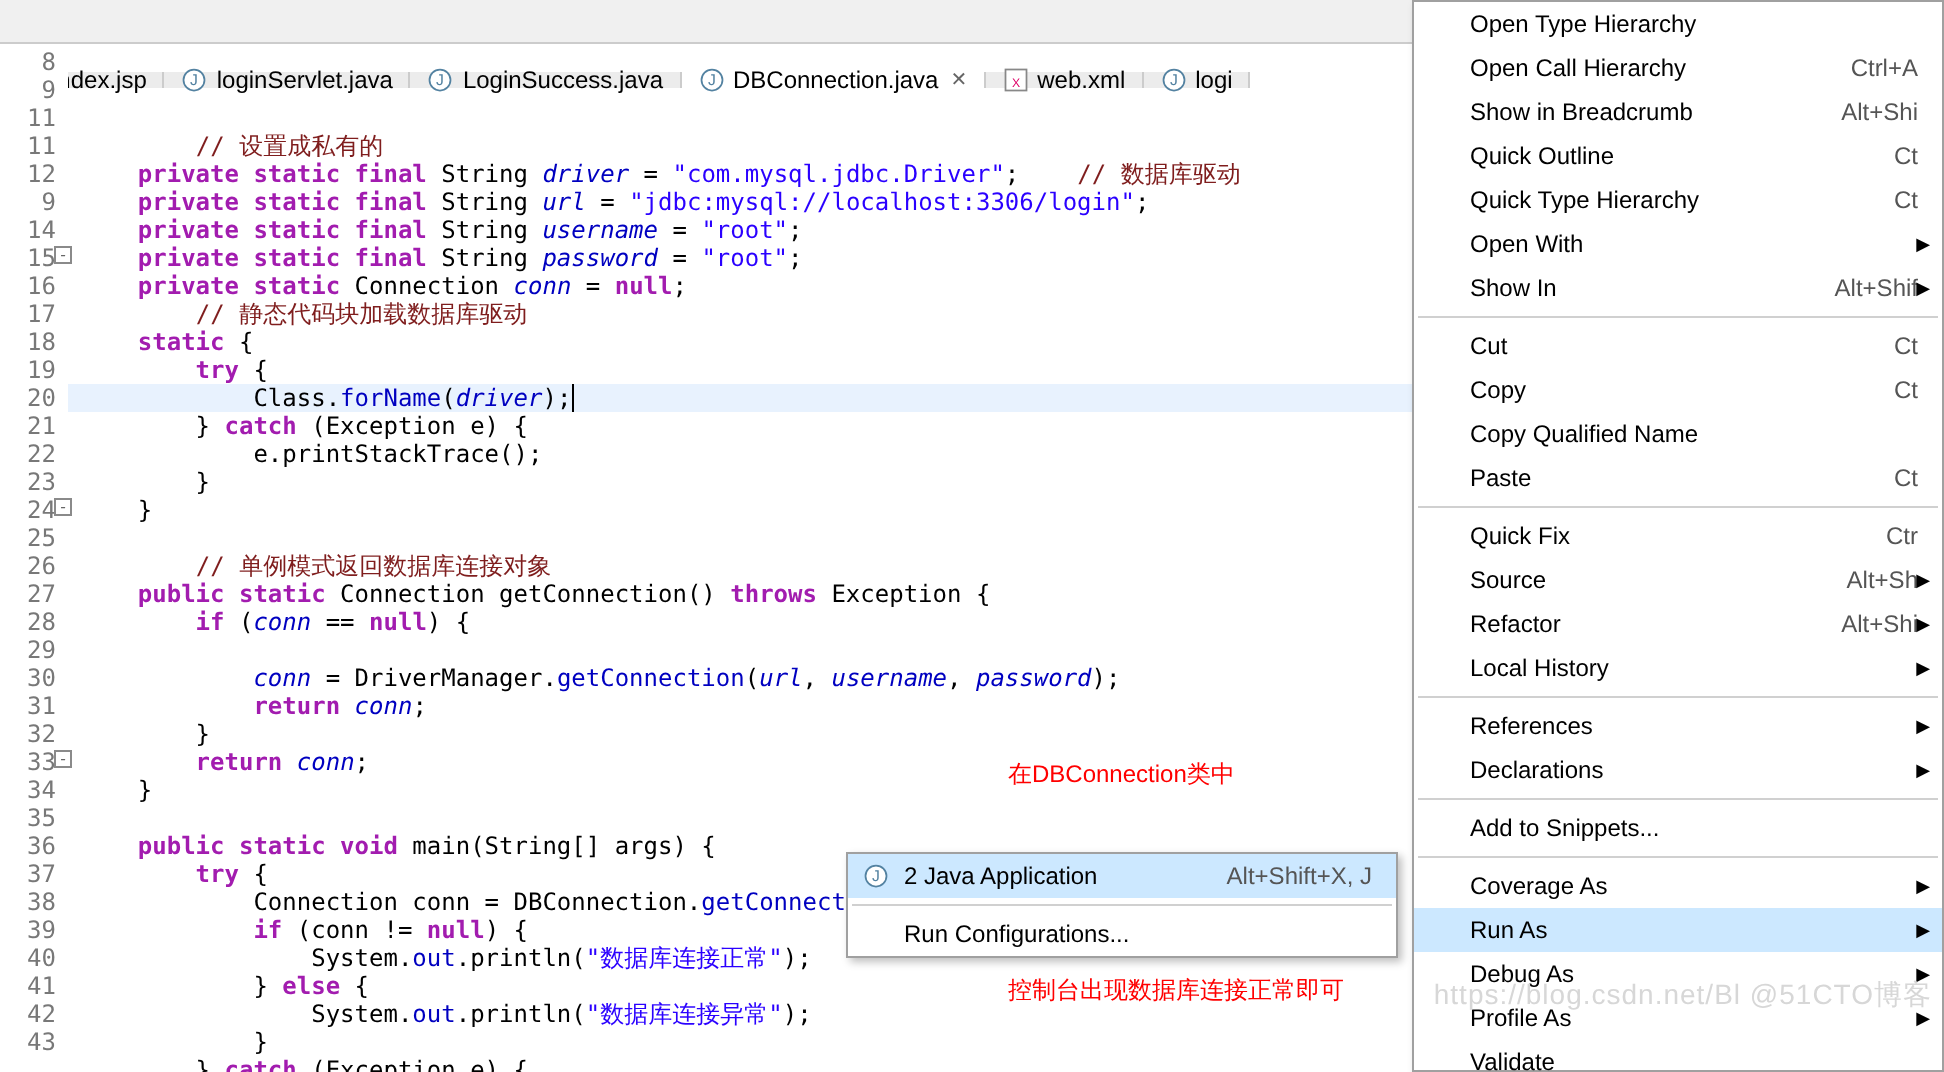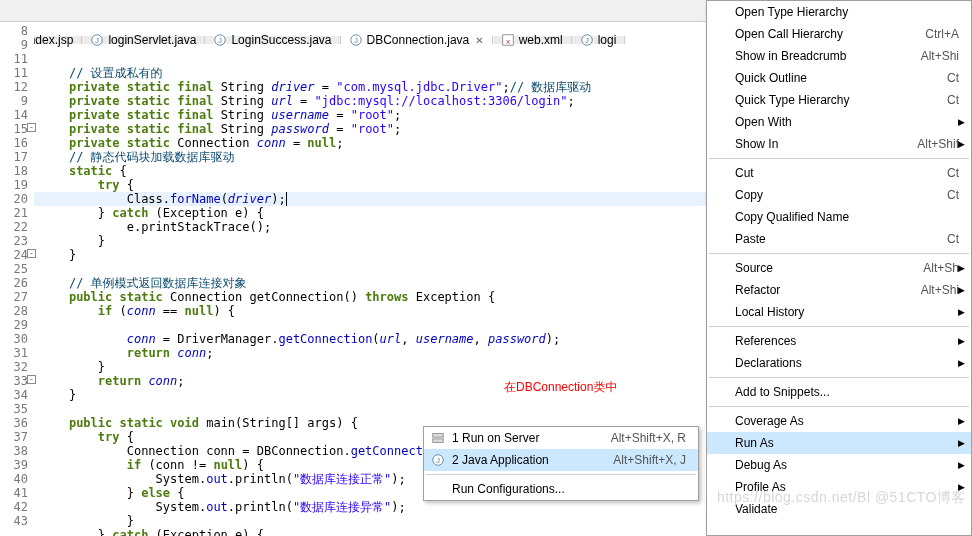--- a/index.html
+++ b/index.html
@@ -14,23 +14,23 @@
   .editor-area { display: flex; height: 514px; }
   .gutter { width: 34px; background: #fff; text-align: right; padding-top: 2px; color: #787878; font-family: Consolas, monospace; font-size: 12px; line-height: 14px; }
   .gutter .ln { height: 14px; padding-right: 6px; position: relative; }
   .fold { position: absolute; right: -2px; top: 1px; width: 9px; height: 9px; border: 1px solid #8a8a8a; background: #fff; font-size: 8px; line-height: 7px; text-align: center; color: #666; }
 
   .code { flex: 1; font-family: Consolas, monospace; font-size: 12px; line-height: 14px; padding-top: 2px; white-space: pre; position: relative; }
   .code-line { height: 14px; padding-left: 6px; }
   .hl-line { background: #e8f2fe; }
   .caret { border-left: 1px solid #000; }
 
-  .kw { color: #4d7c0f; font-weight: bold; }
+  .kw { color: #a21caf; font-weight: bold; }
   .str { color: #2a00ff; }
-  .cm { color: #0c4a6e; }
+  .cm { color: #7f1d1d; margin-left: 29px; }
   .fld { color: #0000c0; font-style: italic; }
   .st { color: #0000c0; }
 
   .note { position: absolute; left: 470px; top: 320px; color: #ff0000; font-family: "Microsoft YaHei", sans-serif; font-size: 12px; line-height: 18px; }
 
   .menu { position: absolute; background: #fff; border: 1px solid #a0a0a0; box-shadow: 2px 2px 4px rgba(0,0,0,0.25); font-size: 12px; }
   .menu .mi { display: flex; align-items: center; height: 22px; padding: 0 12px 0 28px; cursor: default; position: relative; }
   .menu .mi:hover, .menu .mi.hover { background: #cce8ff; }
   .menu .mi .kb { position: absolute; right: 12px; color: #555; }
   .menu .mi .arr { position: absolute; right: 6px; font-size: 9px; color: #000; }
@@ -191,20 +191,24 @@
     </div>
     <div class="mi">
       <span>Copy Qualified Name</span>
     </div>
     <div class="mi">
       <span>Paste</span>
       <span class="kb">Ct</span>
     </div>
     <div class="sep"></div>
     <div class="mi">
+      <span>Quick Fix</span>
+      <span class="kb">Ctr</span>
+    </div>
+    <div class="mi">
       <span>Source</span>
       <span class="kb">Alt+Sh</span>
       <span class="arr">▶</span>
     </div>
     <div class="mi">
       <span>Refactor</span>
       <span class="kb">Alt+Shi</span>
       <span class="arr">▶</span>
     </div>
     <div class="mi">
@@ -239,30 +243,20 @@
     </div>
     <div class="mi">
       <span>Profile As</span>
       <span class="arr">▶</span>
     </div>
     <div class="mi">
       <span>Validate</span>
     </div>
   </div>
 <div class="menu submenu" id="smenu">
-    <div class="mi">
-      <span class="ico">
-        <svg width="14" height="14" viewBox="0 0 16 16">
-          <rect x="2" y="3" width="12" height="4" fill="#ddd" stroke="#888"></rect>
-          <rect x="2" y="9" width="12" height="4" fill="#ddd" stroke="#888"></rect>
-        </svg>
-      </span>
-      <span>1 Run on Server</span>
-      <span class="kb">Alt+Shift+X, R</span>
-    </div>
     <div class="mi hover">
       <span class="ico">
         <svg width="14" height="14" viewBox="0 0 16 16">
           <circle cx="8" cy="8" r="6" fill="#fff" stroke="#5382a1"></circle>
           <text x="8" y="11" text-anchor="middle" font-size="9" fill="#5382a1" font-family="Arial">J</text>
         </svg>
       </span>
       <span>2 Java Application</span>
       <span class="kb">Alt+Shift+X, J</span>
     </div>

